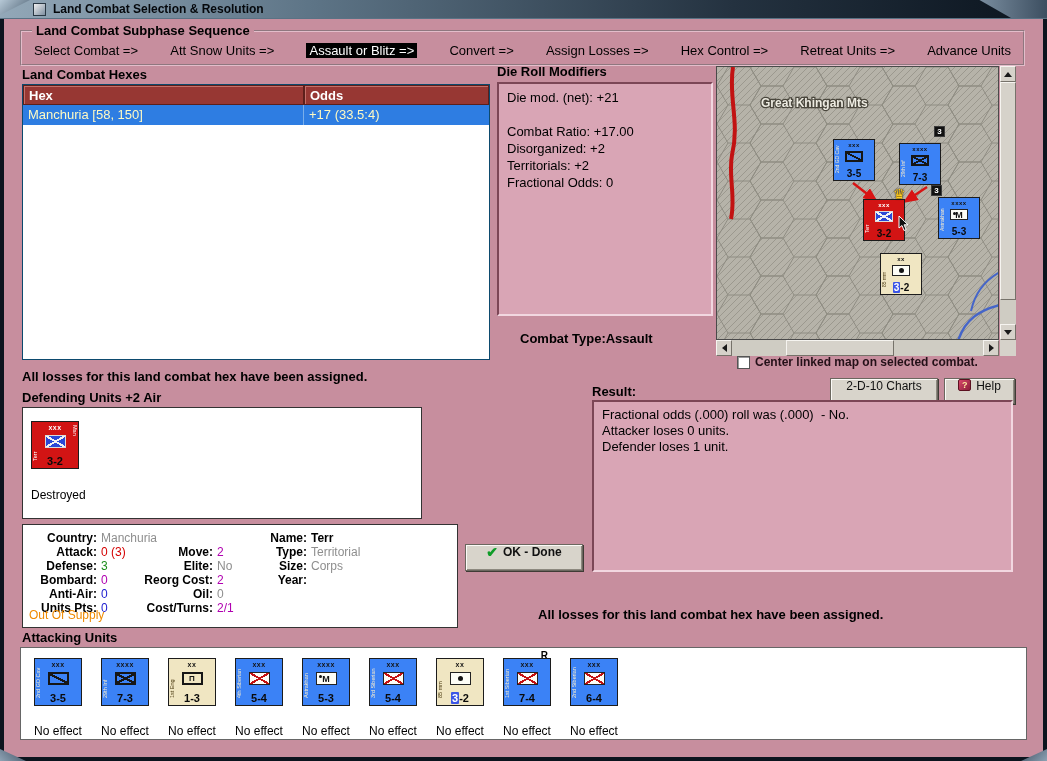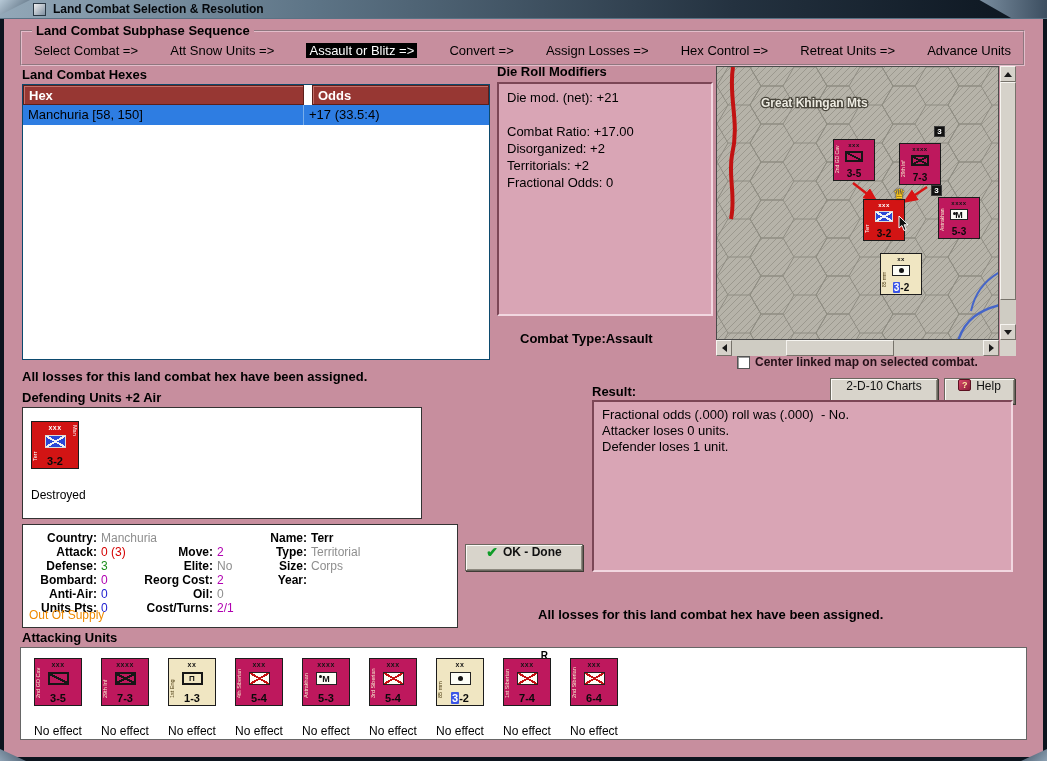--- a/index.html
+++ b/index.html
@@ -69,22 +69,22 @@
   .seq-steps { position: absolute; left: 12px; right: 12px; top: 11px;
                display: flex; justify-content: space-between; font-size: 13px; }
   .seq-step.active { background: #000; color: #fff; padding: 0 3px; }
 
   
   .hex-table { position: absolute; left: 22px; top: 84px; width: 468px; height: 276px;
                background: #fff; border: 1px solid #0c4a6e; }
   .tbl-head { display: flex; height: 20px; }
   .th { background: #973733; color: #fff; font-weight: bold; font-size: 13px; padding: 2px 5px;
         border: 1px solid #5d1f1b; box-shadow: inset 1px 1px 0 #c4706a; }
-  .th1 { width: 281px; } .th2 { flex: 1; margin-left: 8px; }
-  .tbl-row { display: flex; height: 20px; background: #2e7de2; color: #000000; font-size: 13px; }
+  .th1 { width: 281px; } .th2 { flex: 1; }
+  .tbl-row { display: flex; height: 20px; background: #2e7de2; color: #fef9c3; font-size: 13px; }
   .td { padding: 2px 5px; } .td1 { width: 281px; border-right: 1px solid #79aeea; } .td2 { flex: 1; }
 
   
   .maparea { position: absolute; left: 716px; top: 66px; width: 301px; height: 291px; }
   .map-viewport { position: absolute; left: 0; top: 0; width: 283px; height: 274px;
                   overflow: hidden; border: 1px solid #4a4a4a; background: #b6b3a9; }
   .map-arrows { position: absolute; left: 0; top: 0; z-index: 4; pointer-events: none; }
   .badge { position: absolute; width: 11px; height: 11px; background: #111; color: #fff;
            font-size: 8px; font-weight: bold; display: flex; align-items: center;
            justify-content: center; border: 1px solid #3c3c3c; z-index: 5; }
@@ -110,21 +110,21 @@
 
   
   .checkrow { position: absolute; left: 737px; top: 355px; display: flex; align-items: center; gap: 5px; }
   .cbox { width: 13px; height: 13px; background: #fff; border: 1px solid #555;
           box-shadow: inset 1px 1px 0 #9a9a9a; }
   .cbl { font-size: 12px; font-weight: bold; color: #241018; }
 
   
   .counter { position: relative; width: 48px; height: 48px; border: 1px solid #1c1c1c;
              display: flex; flex-direction: column; align-items: center; flex: none; }
-  .counter[data-color="gold"]  { background: #be185d; }
+  .counter[data-color="gold"]  { background: #3b82f6; }
   .counter[data-color="cream"] { background: #f0e6c2; }
   .counter[data-color="red"]   { background: #d21414; }
   .usize { font-size: 7px; font-weight: bold; line-height: 9px; margin-top: 1px;
            letter-spacing: 0.5px; color: #141414; }
   .counter[data-color="red"] .usize { color: #fff; }
   .sym { width: 21px; height: 13px; margin-top: 3px; position: relative;
          display: flex; align-items: center; justify-content: center; }
   .ustr { position: absolute; left: 0; right: 0; bottom: 1px; text-align: center;
           font-size: 11px; font-weight: bold; color: #0a0a0a; }
   .vname { position: absolute; left: 0; top: 3px; height: 36px;

